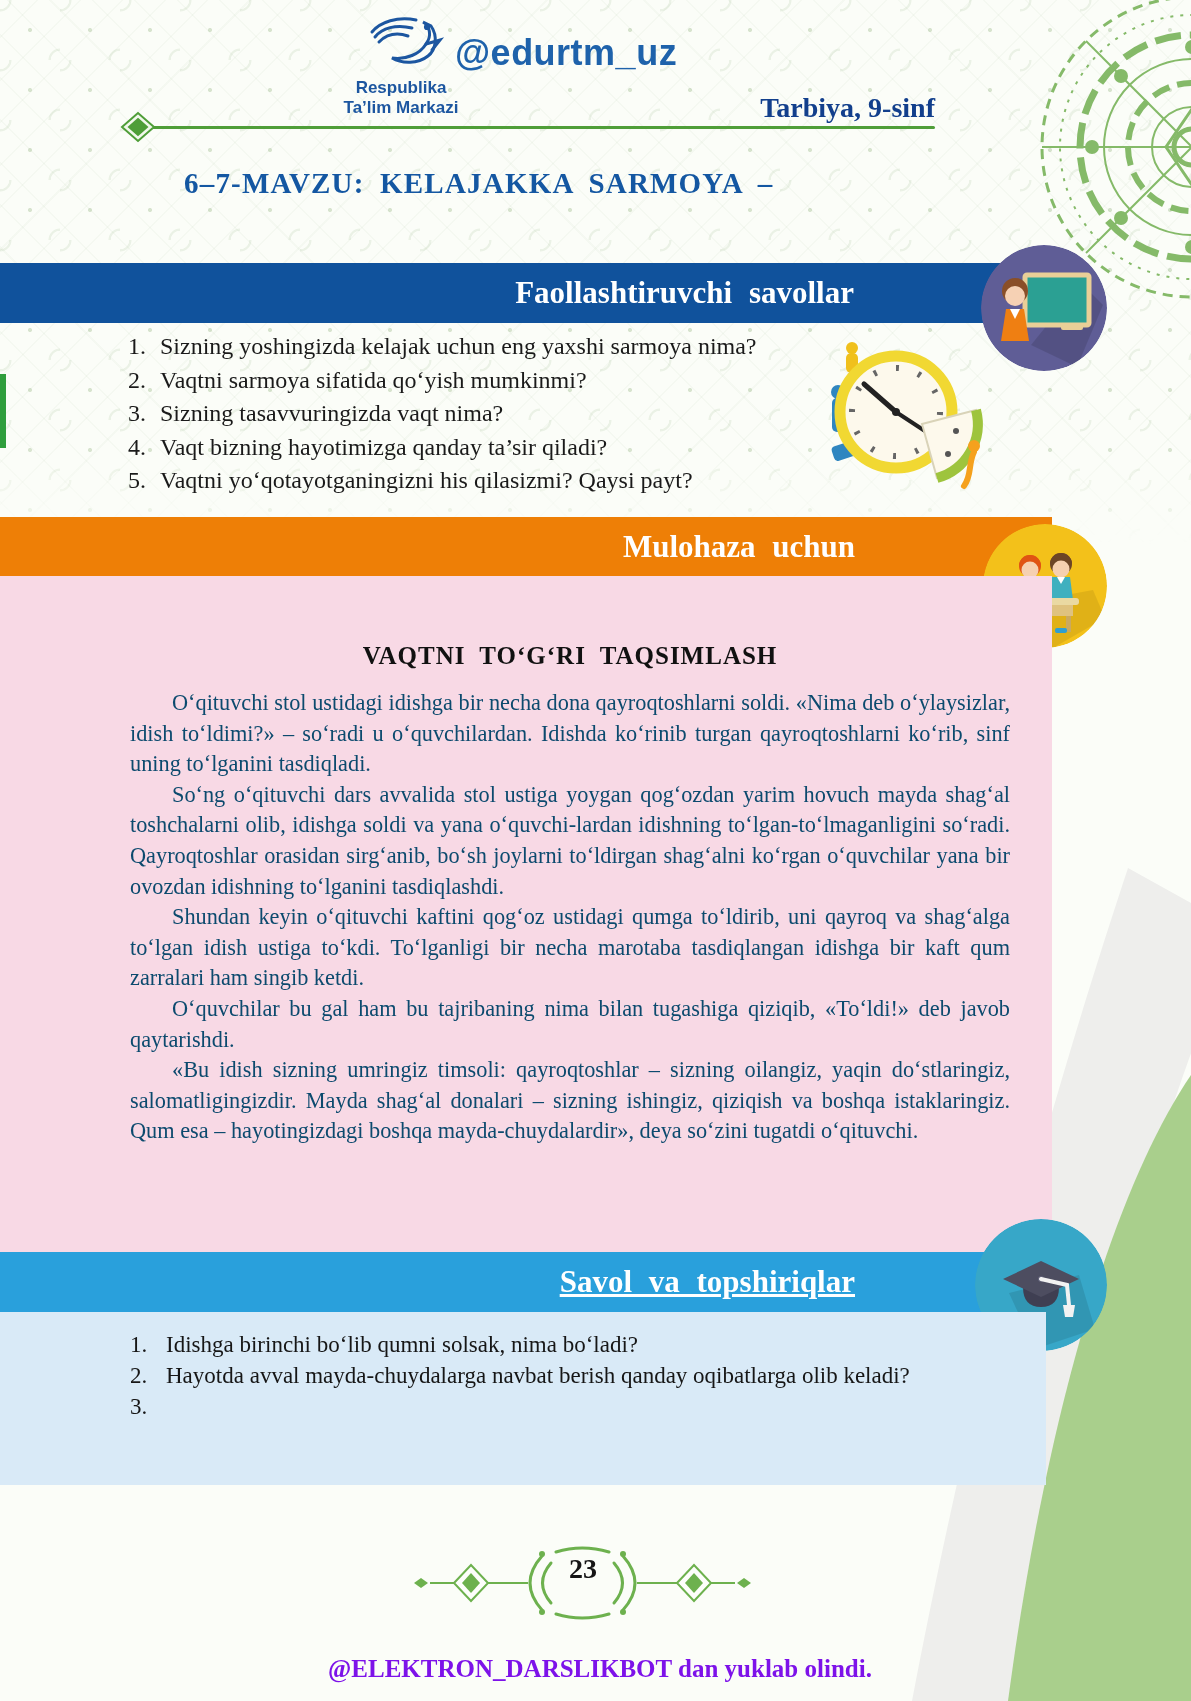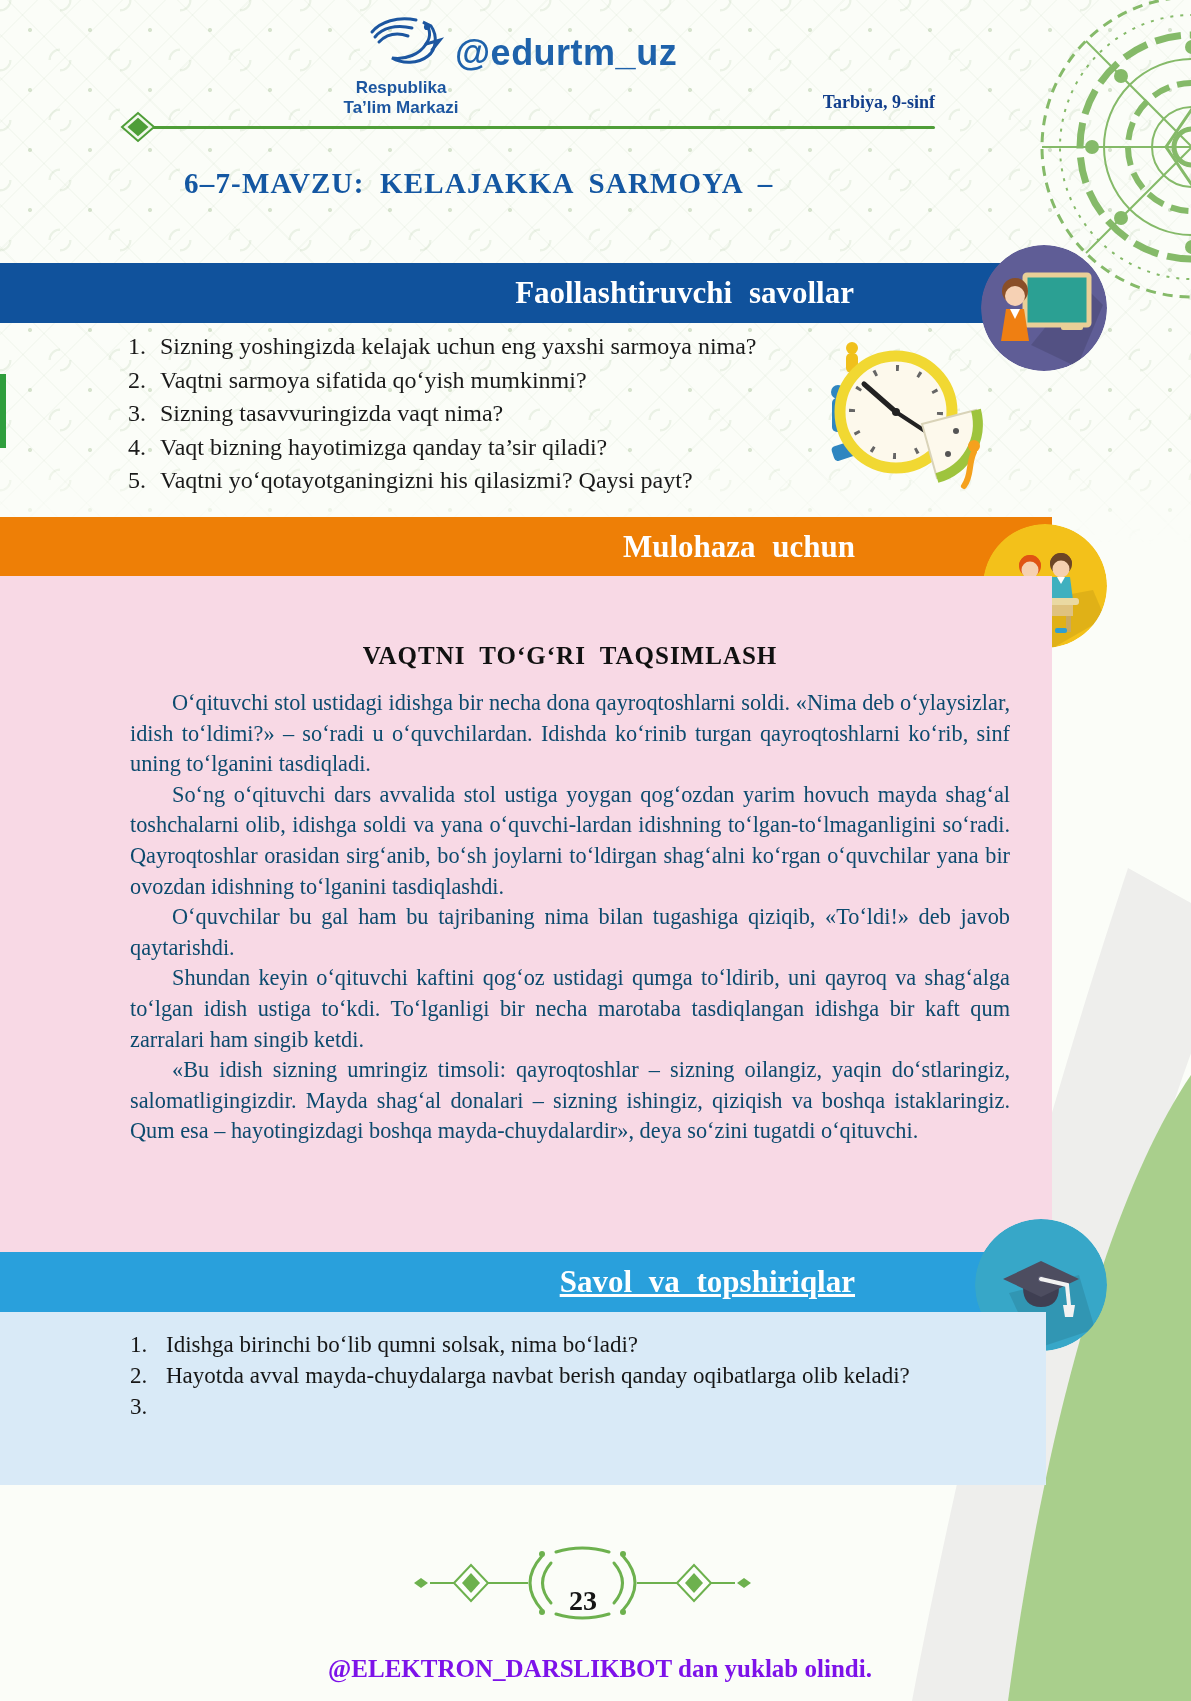--- a/index.html
+++ b/index.html
@@ -21,21 +21,21 @@
     -webkit-mask-image:linear-gradient(#000 82%, transparent);
             mask-image:linear-gradient(#000 82%, transparent);
   }
   .layer{position:absolute; z-index:2;}
   svg{display:block;}
 
   
   .logo-block{left:328px; top:10px; width:146px; text-align:center;}
   .logo-text{font-family:"Liberation Sans",sans-serif; font-weight:bold; color:#1c56a0; font-size:17px; line-height:20px;}
   .handle{left:455px; top:32px; font-family:Liberation Sans, sans-serif; font-weight:600; font-size:36px; color:#1e62ab; letter-spacing:.5px;}
-  .course{left:640px; top:92px; width:295px; text-align:right; font-weight:bold; font-size:18px; color:#123f8c;}
+  .course{left:640px; top:92px; width:295px; text-align:right; font-weight:bold; font-size:28px; color:#123f8c;}
   .rule{left:138px; top:126px; width:797px; height:3px; background:#4f9e38; border-radius:2px;}
 
   .title-line{font-weight:bold; font-size:29px; color:#1457a2; letter-spacing:1.2px; word-spacing:7px; white-space:nowrap;}
   .t1{left:184px; top:167px;}
   .t2{left:380px; top:206px;}
 
   
   .banner{left:0; color:#fff; font-weight:bold; font-size:31px; word-spacing:9px; text-align:right; white-space:nowrap;}
   .banner .lbl{display:block;}
   .banner1{top:263px; width:1062px; height:60px; line-height:60px; background:#10529c; padding-right:0;}
@@ -68,21 +68,21 @@
   
   .panel-blue{left:0; top:1312px; width:1046px; height:173px; background:#d9eaf7;}
   .tasks{left:130px; top:1330px; width:836px; font-size:23px; color:#161616;}
   .tasks ol{list-style:none; margin:0; padding:0;}
   .tasks li{display:flex; line-height:30px; margin-bottom:1px;}
   .tasks .num{width:36px; flex:0 0 auto;}
   .tasks .qt{text-align:justify;}
 
   
   .ornament{left:410px; top:1544px;}
-  .page-num{left:545px; top:1553px; width:76px; text-align:center; font-weight:bold; font-size:28px; color:#151515;margin-top:32px;}
+  .page-num{left:545px; top:1553px; width:76px; text-align:center; font-weight:bold; font-size:28px; color:#151515;}
   .footer-note{left:200px; top:1655px; width:800px; text-align:center; font-weight:bold; font-size:25px; color:#7d12e9;}
 
   .swoosh{position:absolute; left:0; top:0; z-index:1;}
   .mandala{left:1022px; top:-18px; z-index:1;}
 </style>
 </head>
 <body>
 
 <div class="page">
   <div class="bg-pattern"></div>
@@ -235,22 +235,22 @@
     <rect x="72" y="104" width="12" height="5" rx="2" fill="#2f9fd0"></rect>
   </svg>
 
   <div class="layer panel-pink"></div>
   <div class="layer story-title">VAQTNI TO‘G‘RI TAQSIMLASH</div>
   <div class="layer story">
     <div>
 
     <p>O‘qituvchi stol ustidagi idishga bir necha dona qayroqtoshlarni soldi. «Nima deb o‘ylaysizlar, idish to‘ldimi?» – so‘radi u o‘quvchilardan. Idishda ko‘rinib turgan qayroqtoshlarni ko‘rib, sinf uning to‘lganini tasdiqladi.</p>
         <p>So‘ng o‘qituvchi dars avvalida stol ustiga yoygan qog‘ozdan yarim hovuch mayda shag‘al toshchalarni olib, idishga soldi va yana o‘quvchi-lardan idishning to‘lgan-to‘lmaganligini so‘radi. Qayroqtoshlar orasidan sirg‘anib, bo‘sh joylarni to‘ldirgan shag‘alni ko‘rgan o‘quvchilar yana bir ovozdan idishning to‘lganini tasdiqlashdi.</p>
+        <p>Shundan keyin o‘qituvchi kaftini qog‘oz ustidagi qumga to‘ldirib, uni qayroq va shag‘alga to‘lgan idish ustiga to‘kdi. To‘lganligi bir necha marotaba tasdiqlangan idishga bir kaft qum zarralari ham singib ketdi.</p>
         <p>O‘quvchilar bu gal ham bu tajribaning nima bilan tugashiga qiziqib, «To‘ldi!» deb javob qaytarishdi.</p>
-        <p>Shundan keyin o‘qituvchi kaftini qog‘oz ustidagi qumga to‘ldirib, uni qayroq va shag‘alga to‘lgan idish ustiga to‘kdi. To‘lganligi bir necha marotaba tasdiqlangan idishga bir kaft qum zarralari ham singib ketdi.</p>
         <p>«Bu idish sizning umringiz timsoli: qayroqtoshlar – sizning oilangiz, yaqin do‘stlaringiz, salomatligingizdir. Mayda shag‘al donalari – sizning ishingiz, qiziqish va boshqa istaklaringiz. Qum esa – hayotingizdagi boshqa mayda-chuydalardir», deya so‘zini tugatdi o‘qituvchi.</p>
       </div>
   </div>
 
   <div class="layer banner banner3">
     <span class="lbl">Savol va topshiriqlar</span>
   </div>
   <svg class="layer badge badge-cap" width="132" height="132" viewBox="0 0 132 132">
     <circle cx="66" cy="66" r="66" fill="#37a7c8"></circle>
     <path d="M34,74 L104,56 L120,110 L60,130 Z" fill="rgba(0,0,0,0.1)"></path>

